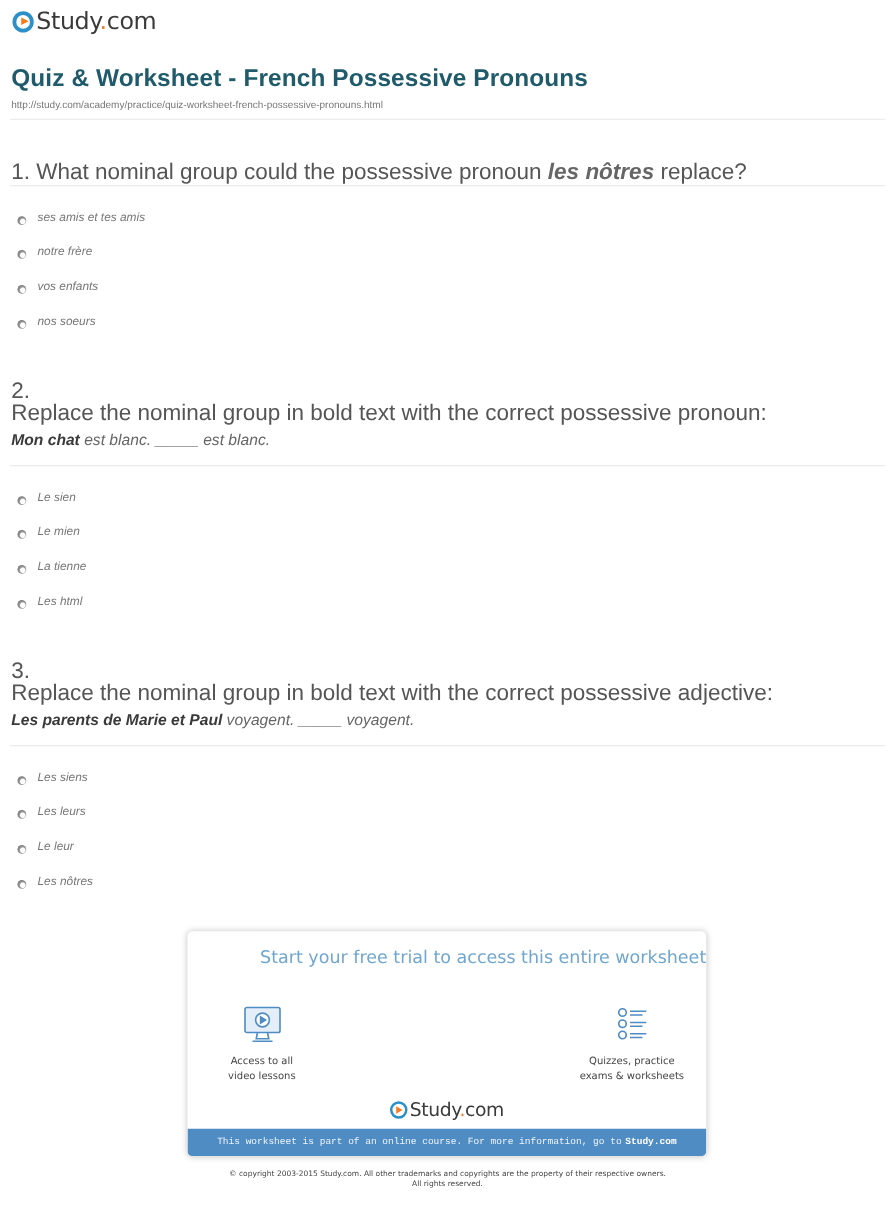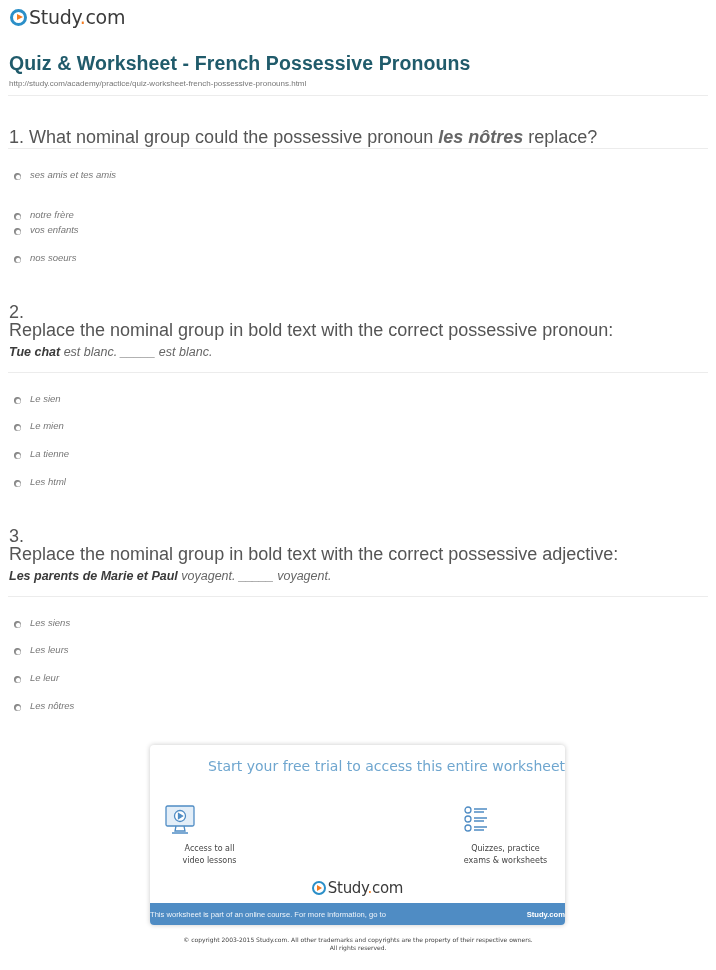--- a/index.html
+++ b/index.html
@@ -25,29 +25,29 @@
 
   .option { position: absolute; left: 14px; display: flex; align-items: flex-end; height: 14px; }
   .radio { width: 7px; height: 7px; border-radius: 50%; background: radial-gradient(circle at 60% 60%, #fff 0 30%, #999 45%, #555 100%); margin-right: 9px; }
   .opt-label { font-size: 9.5px; font-style: italic; color: #777; }
 
   .promo { position: absolute; left: 150px; top: 745px; width: 415px; height: 180px; background: #fff;
     border-radius: 4px; box-shadow: 0 0 5px rgba(0,0,0,0.22); overflow: hidden; }
   .promo-title { position: absolute; left: 0; right: 0; top: 13px; text-align: right; font-family: "DejaVu Sans", sans-serif; font-size: 14px; color: #6fa6cf; }
   .promo-sub { position: absolute; left: 0; right: 0; top: 33px; text-align: center; font-family: "DejaVu Sans", sans-serif; font-size: 8px; color: #444; }
   .features { position: absolute; left: 12px; right: 12px; top: 58px; display: flex; justify-content: space-between; }
-  .feature { width: 95px; display: flex; flex-direction: column; }
+  .feature { width: 95px; display: flex; flex-direction: column; align-items: center; }
   .feature svg { width: 36px; height: 34px; }
   .feature-label { margin-top: 6px; text-align: center; font-family: "DejaVu Sans", sans-serif; font-size: 8px; line-height: 12px; color: #444; }
   .promo-logo { position: absolute; left: 0; right: 0; top: 134px; display: flex; justify-content: center; align-items: center; }
   .promo-logo .logo-mark { width: 14px; height: 14px; border-width: 2.5px; }
   .promo-logo .logo-mark::after { left: 3px; top: 1.5px; border-left-width: 5px; border-top-width: 3px; border-bottom-width: 3px; }
   .promo-logo .logo-text { font-size: 15px; }
   .promo-bar { position: absolute; left: 0; right: 0; bottom: 0; height: 22px; background: #4f8cc4; color: #eef4fa;
-    font-family: Liberation Sans, sans-serif; font-size: 7.6px; display: flex; justify-content: space-between; align-items: center; }
+    font-family: Liberation Mono, monospace; font-size: 7.6px; display: flex; justify-content: center; align-items: center; }
   .promo-bar b { color: #fff; margin-left: 3px; }
 
   .copyright { position: absolute; left: 0; right: 0; top: 936px; text-align: center; font-family: "DejaVu Sans", sans-serif; font-size: 6px; line-height: 8px; color: #444; }
 </style>
 </head>
 <body>
 
 <div class="logo">
   <span class="logo-mark"></span>
   <span class="logo-text"><span>Study</span><span class="dot">.</span><span>com</span></span>
@@ -57,36 +57,36 @@
 <div class="divider" style="top:95px"></div>
 
 <div class="q-text" style="top:127px">
   <span>1.</span> <span>What nominal group could the possessive pronoun </span><b><i>les nôtres</i></b><span> replace?</span>
 </div>
 <div class="divider" style="top:148px"></div>
 <div class="option" style="top:166px">
     <span class="radio"></span>
     <span class="opt-label">ses amis et tes amis</span>
   </div>
-<div class="option" style="top:206px">
+<div class="option" style="top:193px">
     <span class="radio"></span>
     <span class="opt-label">notre frère</span>
   </div>
 <div class="option" style="top:221px">
     <span class="radio"></span>
     <span class="opt-label">vos enfants</span>
   </div>
 <div class="option" style="top:249px">
     <span class="radio"></span>
     <span class="opt-label">nos soeurs</span>
   </div>
 
 <div class="q-text" style="top:302px">2.</div>
 <div class="q-text" style="top:320px">Replace the nominal group in bold text with the correct possessive pronoun:</div>
-<div class="q-sub" style="top:345px"><b>Tue chat</b><span> est blanc. _____ est blanc.</span></div>
+<div class="q-sub" style="top:345px"><b>Mon chat</b><span> est blanc. _____ est blanc.</span></div>
 <div class="divider" style="top:372px"></div>
 <div class="option" style="top:390px">
     <span class="radio"></span>
     <span class="opt-label">Le sien</span>
   </div>
 <div class="option" style="top:417px">
     <span class="radio"></span>
     <span class="opt-label">Le mien</span>
   </div>
 <div class="option" style="top:445px">

